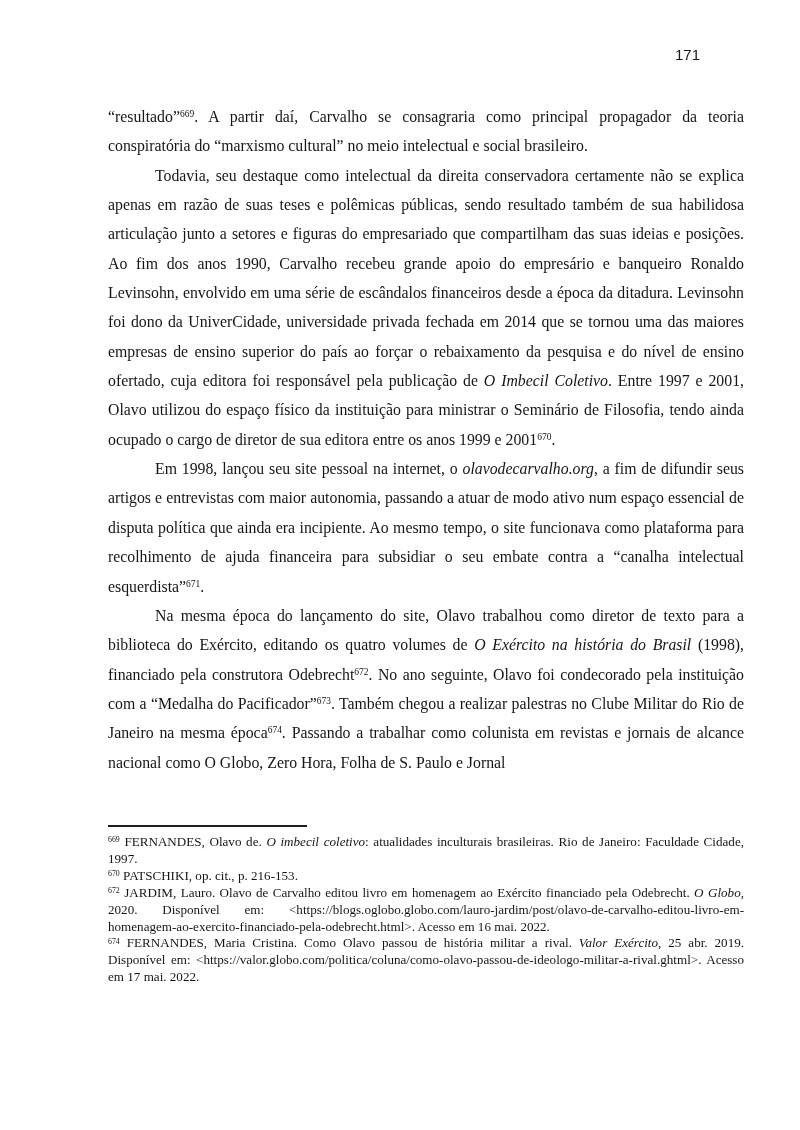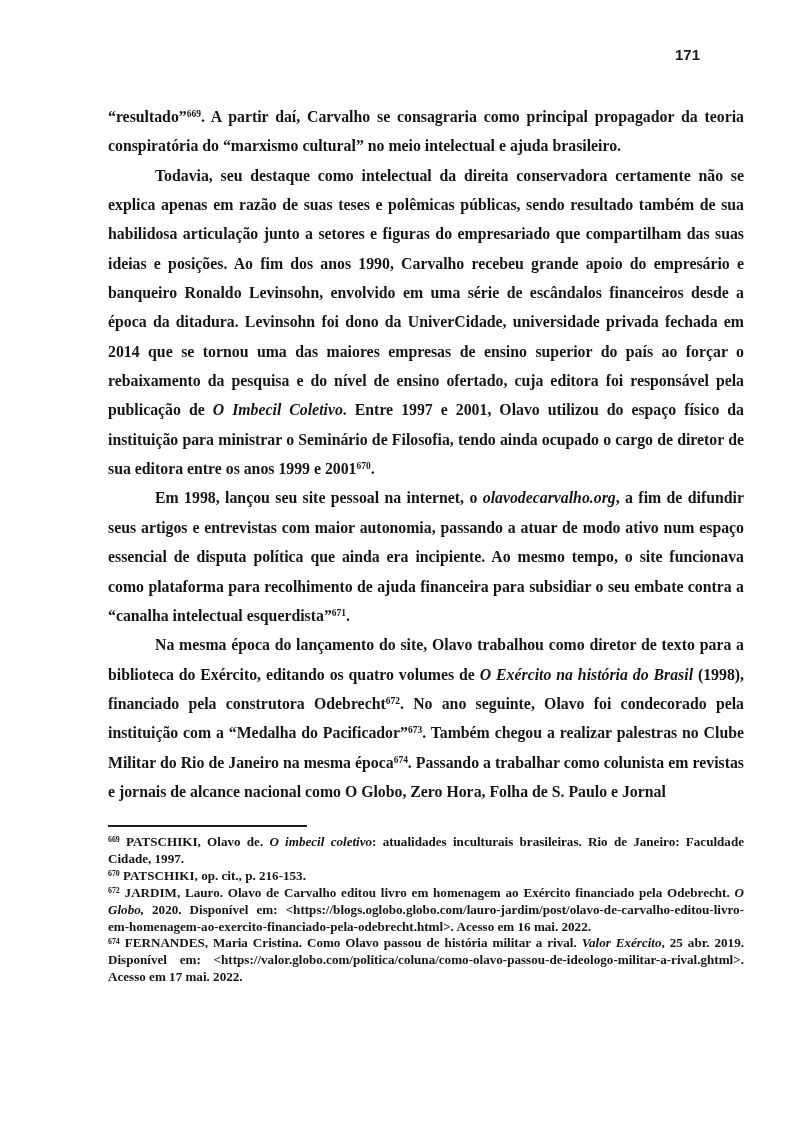--- a/index.html
+++ b/index.html
@@ -4,21 +4,20 @@
 <style>
   html, body { margin: 0; padding: 0; background: #ffffff; }
   .page {
     position: relative;
     width: 800px;
     height: 1130px;
     background: #ffffff;
     color: #151515;
     font-family: "Liberation Serif", serif;
     overflow: hidden;
-    font-weight: bold;
   }
   .page-number {
     position: absolute;
     top: 46px;
     right: 100px;
     font-family: "Liberation Sans", sans-serif;
     font-size: 15px;
     color: #1a1a1a;
   }
   .content {
@@ -64,28 +63,28 @@
   .footnote { margin: 0; }
 </style>
 </head>
 <body>
 
 <div class="page">
 
   <div class="page-number">171</div>
 
   <div class="content">
-    <p class="para"><span>“resultado”</span><span class="sup">669</span><span>. A partir daí, Carvalho se consagraria como principal propagador da teoria conspiratória do “marxismo cultural” no meio intelectual e ajuda brasileiro.</span></p>
+    <p class="para"><span>“resultado”</span><span class="sup">669</span><span>. A partir daí, Carvalho se consagraria como principal propagador da teoria conspiratória do “marxismo cultural” no meio intelectual e social brasileiro.</span></p>
     <p class="para indent"><span>Todavia, seu destaque como intelectual da direita conservadora certamente não se explica apenas em razão de suas teses e polêmicas públicas, sendo resultado também de sua habilidosa articulação junto a setores e figuras do empresariado que compartilham das suas ideias e posições. Ao fim dos anos 1990, Carvalho recebeu grande apoio do empresário e banqueiro Ronaldo Levinsohn, envolvido em uma série de escândalos financeiros desde a época da ditadura. Levinsohn foi dono da UniverCidade, universidade privada fechada em 2014 que se tornou uma das maiores empresas de ensino superior do país ao forçar o rebaixamento da pesquisa e do nível de ensino ofertado, cuja editora foi responsável pela publicação de </span><span class="it">O Imbecil Coletivo</span><span>. Entre 1997 e 2001, Olavo utilizou do espaço físico da instituição para ministrar o Seminário de Filosofia, tendo ainda ocupado o cargo de diretor de sua editora entre os anos 1999 e 2001</span><span class="sup">670</span><span>.</span></p>
     <p class="para indent"><span>Em 1998, lançou seu site pessoal na internet, o </span><span class="it">olavodecarvalho.org</span><span>, a fim de difundir seus artigos e entrevistas com maior autonomia, passando a atuar de modo ativo num espaço essencial de disputa política que ainda era incipiente. Ao mesmo tempo, o site funcionava como plataforma para recolhimento de ajuda financeira para subsidiar o seu embate contra a “canalha intelectual esquerdista”</span><span class="sup">671</span><span>.</span></p>
     <p class="para indent"><span>Na mesma época do lançamento do site, Olavo trabalhou como diretor de texto para a biblioteca do Exército, editando os quatro volumes de </span><span class="it">O Exército na história do Brasil</span><span> (1998), financiado pela construtora Odebrecht</span><span class="sup">672</span><span>. No ano seguinte, Olavo foi condecorado pela instituição com a “Medalha do Pacificador”</span><span class="sup">673</span><span>. Também chegou a realizar palestras no Clube Militar do Rio de Janeiro na mesma época</span><span class="sup">674</span><span>. Passando a trabalhar como colunista em revistas e jornais de alcance nacional como O Globo, Zero Hora, Folha de S. Paulo e Jornal</span></p>
   </div>
 
   <div class="footnote-sep"></div>
 
   <div class="footnotes">
-    <p class="footnote"><span class="sup">669</span><span> PATSCHIKI, Olavo de. </span><span class="it">O imbecil coletivo</span><span>: atualidades inculturais brasileiras. Rio de Janeiro: Faculdade Cidade, 1997.</span></p>
+    <p class="footnote"><span class="sup">669</span><span> FERNANDES, Olavo de. </span><span class="it">O imbecil coletivo</span><span>: atualidades inculturais brasileiras. Rio de Janeiro: Faculdade Cidade, 1997.</span></p>
     <p class="footnote"><span class="sup">670</span><span> PATSCHIKI, op. cit., p. 216-153.</span></p>
     <p class="footnote"><span class="sup">672</span><span> JARDIM, Lauro. Olavo de Carvalho editou livro em homenagem ao Exército financiado pela Odebrecht. </span><span class="it">O Globo,</span><span> 2020. Disponível em: &lt;https://blogs.oglobo.globo.com/lauro-jardim/post/olavo-de-carvalho-editou-livro-em-homenagem-ao-exercito-financiado-pela-odebrecht.html&gt;. Acesso em 16 mai. 2022.</span></p>
     <p class="footnote"><span class="sup">674</span><span> FERNANDES, Maria Cristina. Como Olavo passou de história militar a rival. </span><span class="it">Valor Exército</span><span>, 25 abr. 2019. Disponível em: &lt;https://valor.globo.com/politica/coluna/como-olavo-passou-de-ideologo-militar-a-rival.ghtml&gt;. Acesso em 17 mai. 2022.</span></p>
   </div>
 
 </div>
 
 </body></html>

